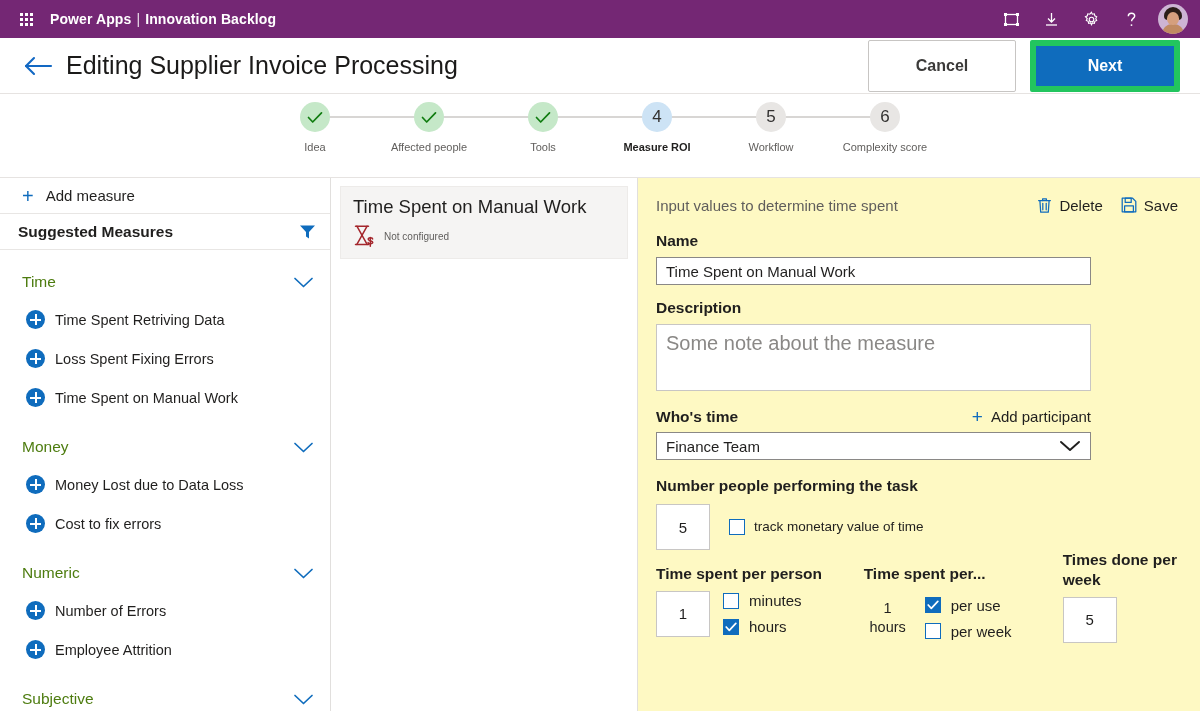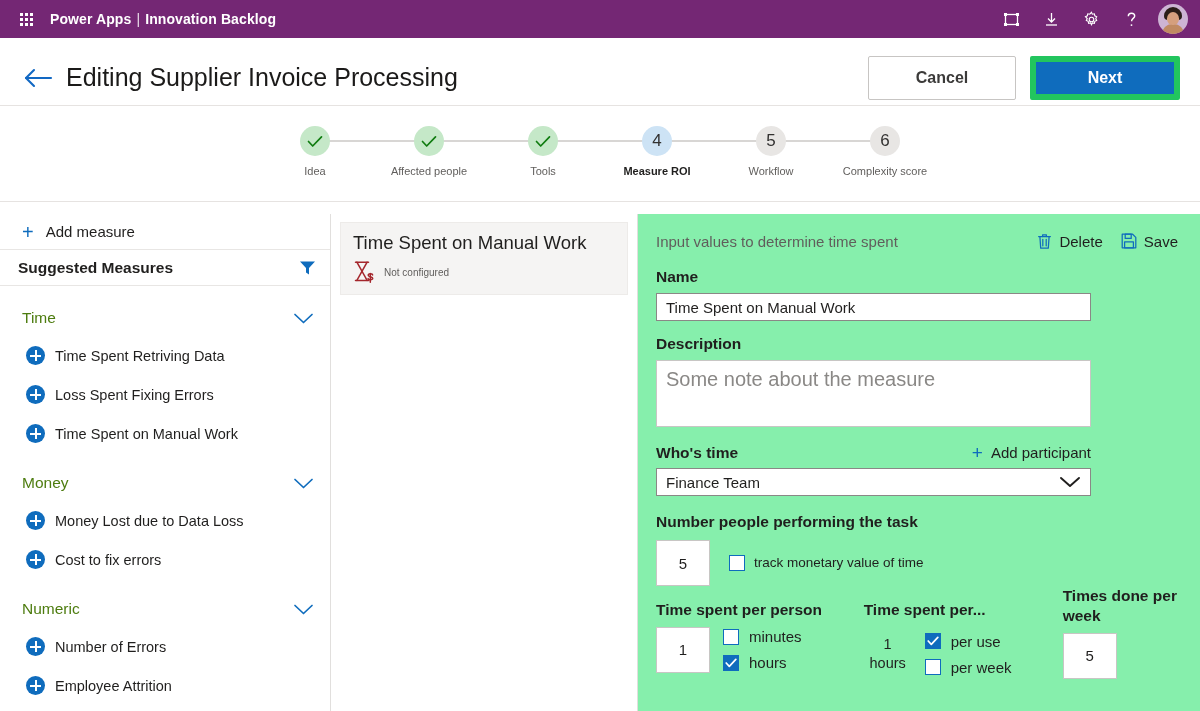--- a/index.html
+++ b/index.html
@@ -3,21 +3,21 @@
 <meta charset="utf-8">
 <style>
   * { box-sizing: border-box; }
   html, body { margin:0; padding:0; }
   body {
     width:1200px; height:711px; overflow:hidden;
     font-family:"Liberation Sans", sans-serif;
     background:#ffffff; color:#201f1e;
     -webkit-font-smoothing:antialiased;
   }
-  .app { width:1200px; height:711px; display:flex; flex-direction:column; position:relative;gap:12px; }
+  .app { width:1200px; height:711px; display:flex; flex-direction:column; position:relative; }
 
   
   .suitebar {
     height:38px; background:#742774; display:flex; align-items:center;
     padding:0 8px 0 12px; color:#fff; flex:0 0 38px;
   }
   .waffle { width:28px; height:28px; display:flex; align-items:center; justify-content:center; cursor:pointer; }
   .waffle-grid { display:grid; grid-template-columns:repeat(3,3px); grid-template-rows:repeat(3,3px); gap:2px; }
   .waffle-grid i { width:3px; height:3px; background:#fff; display:block; }
   .brand { font-size:14px; font-weight:bold; margin-left:10px; letter-spacing:.1px; white-space:nowrap;}
@@ -38,21 +38,21 @@
   
   .titlebar {
     height:56px; flex:0 0 56px; display:flex; align-items:center;
     padding:0 20px 0 18px; border-bottom:1px solid #e6e3e1; background:#fff;
   }
   .back-arrow { width:40px; height:40px; display:flex; align-items:center; justify-content:center; cursor:pointer; color:#0a66c2; flex:0 0 40px;}
   .page-title { font-size:25px; font-weight:normal; margin-left:8px; color:#1b1a19; white-space:nowrap; }
   .title-actions { margin-left:auto; display:flex; align-items:center; gap:14px; }
   .btn {
     font-family:"Liberation Sans", sans-serif; font-size:16px; font-weight:bold;
-    height:44px; min-width:148px; border-radius:2px; cursor:pointer; line-height:1;
+    height:52px; min-width:148px; border-radius:2px; cursor:pointer; line-height:1;
   }
   .btn-secondary { background:#fff; border:1px solid #c7c5c3; color:#3b3a39; }
   .btn-primary { background:#0f6cbd; border:6px solid #22c55e; color:#fff; min-width:150px; }
 
   
   .stepper { flex:0 0 84px; height:84px; display:flex; align-items:flex-start;
              justify-content:center; border-bottom:1px solid #e6e3e1; background:#fff; position:relative; }
   .steps { display:flex; align-items:flex-start; padding-top:8px; }
   .step { width:114px; display:flex; flex-direction:column; align-items:center; position:relative; }
   .step .bubble {
@@ -99,21 +99,21 @@
   .circ-plus:after  { top:4px; left:8.5px; height:11px; width:2px; }
 
   
   .midcol { width:307px; flex:0 0 307px; border-right:1px solid #e1dfdd; padding:8px 9px 0 9px; min-height:0; background:#fff;}
   .meas-card { background:#f5f4f3; border:1px solid #edebe9; padding:8px 12px 10px 12px; cursor:pointer; }
   .meas-card .mc-title { font-size:18.5px; color:#201f1e; line-height:1.25; }
   .meas-card .mc-sub { display:flex; align-items:center; margin-top:6px; font-size:10px; color:#605e5c;text-align:center; }
   .mc-sub .hg { margin-right:9px; display:flex; }
 
   
-  .rightcol { flex:1 1 auto; padding:14px 22px 0 18px; min-width:0; overflow:hidden; background:#86efac;}
+  .rightcol { flex:1 1 auto; padding:14px 22px 0 18px; min-width:0; overflow:hidden; background:#fef9c3;}
   .panel-head { display:flex; align-items:center; height:26px; }
   .panel-hint { font-size:15px; color:#605e5c; }
   .panel-actions { margin-left:auto; display:flex; align-items:center; gap:18px; }
   .act { display:flex; align-items:center; font-size:15px; color:#201f1e; cursor:pointer; }
   .act .ai { margin-right:7px; display:flex; color:#0f6cbd; }
   .fld-label { font-size:15.5px; font-weight:bold; color:#201f1e; margin:14px 0 7px 0; }
   .ti {
     width:435px; height:28px; border:1px solid #8a8886; background:#fff;
     font-family:"Liberation Sans", sans-serif; font-size:15px; color:#201f1e; padding:0 9px;
     display:flex; align-items:center;

